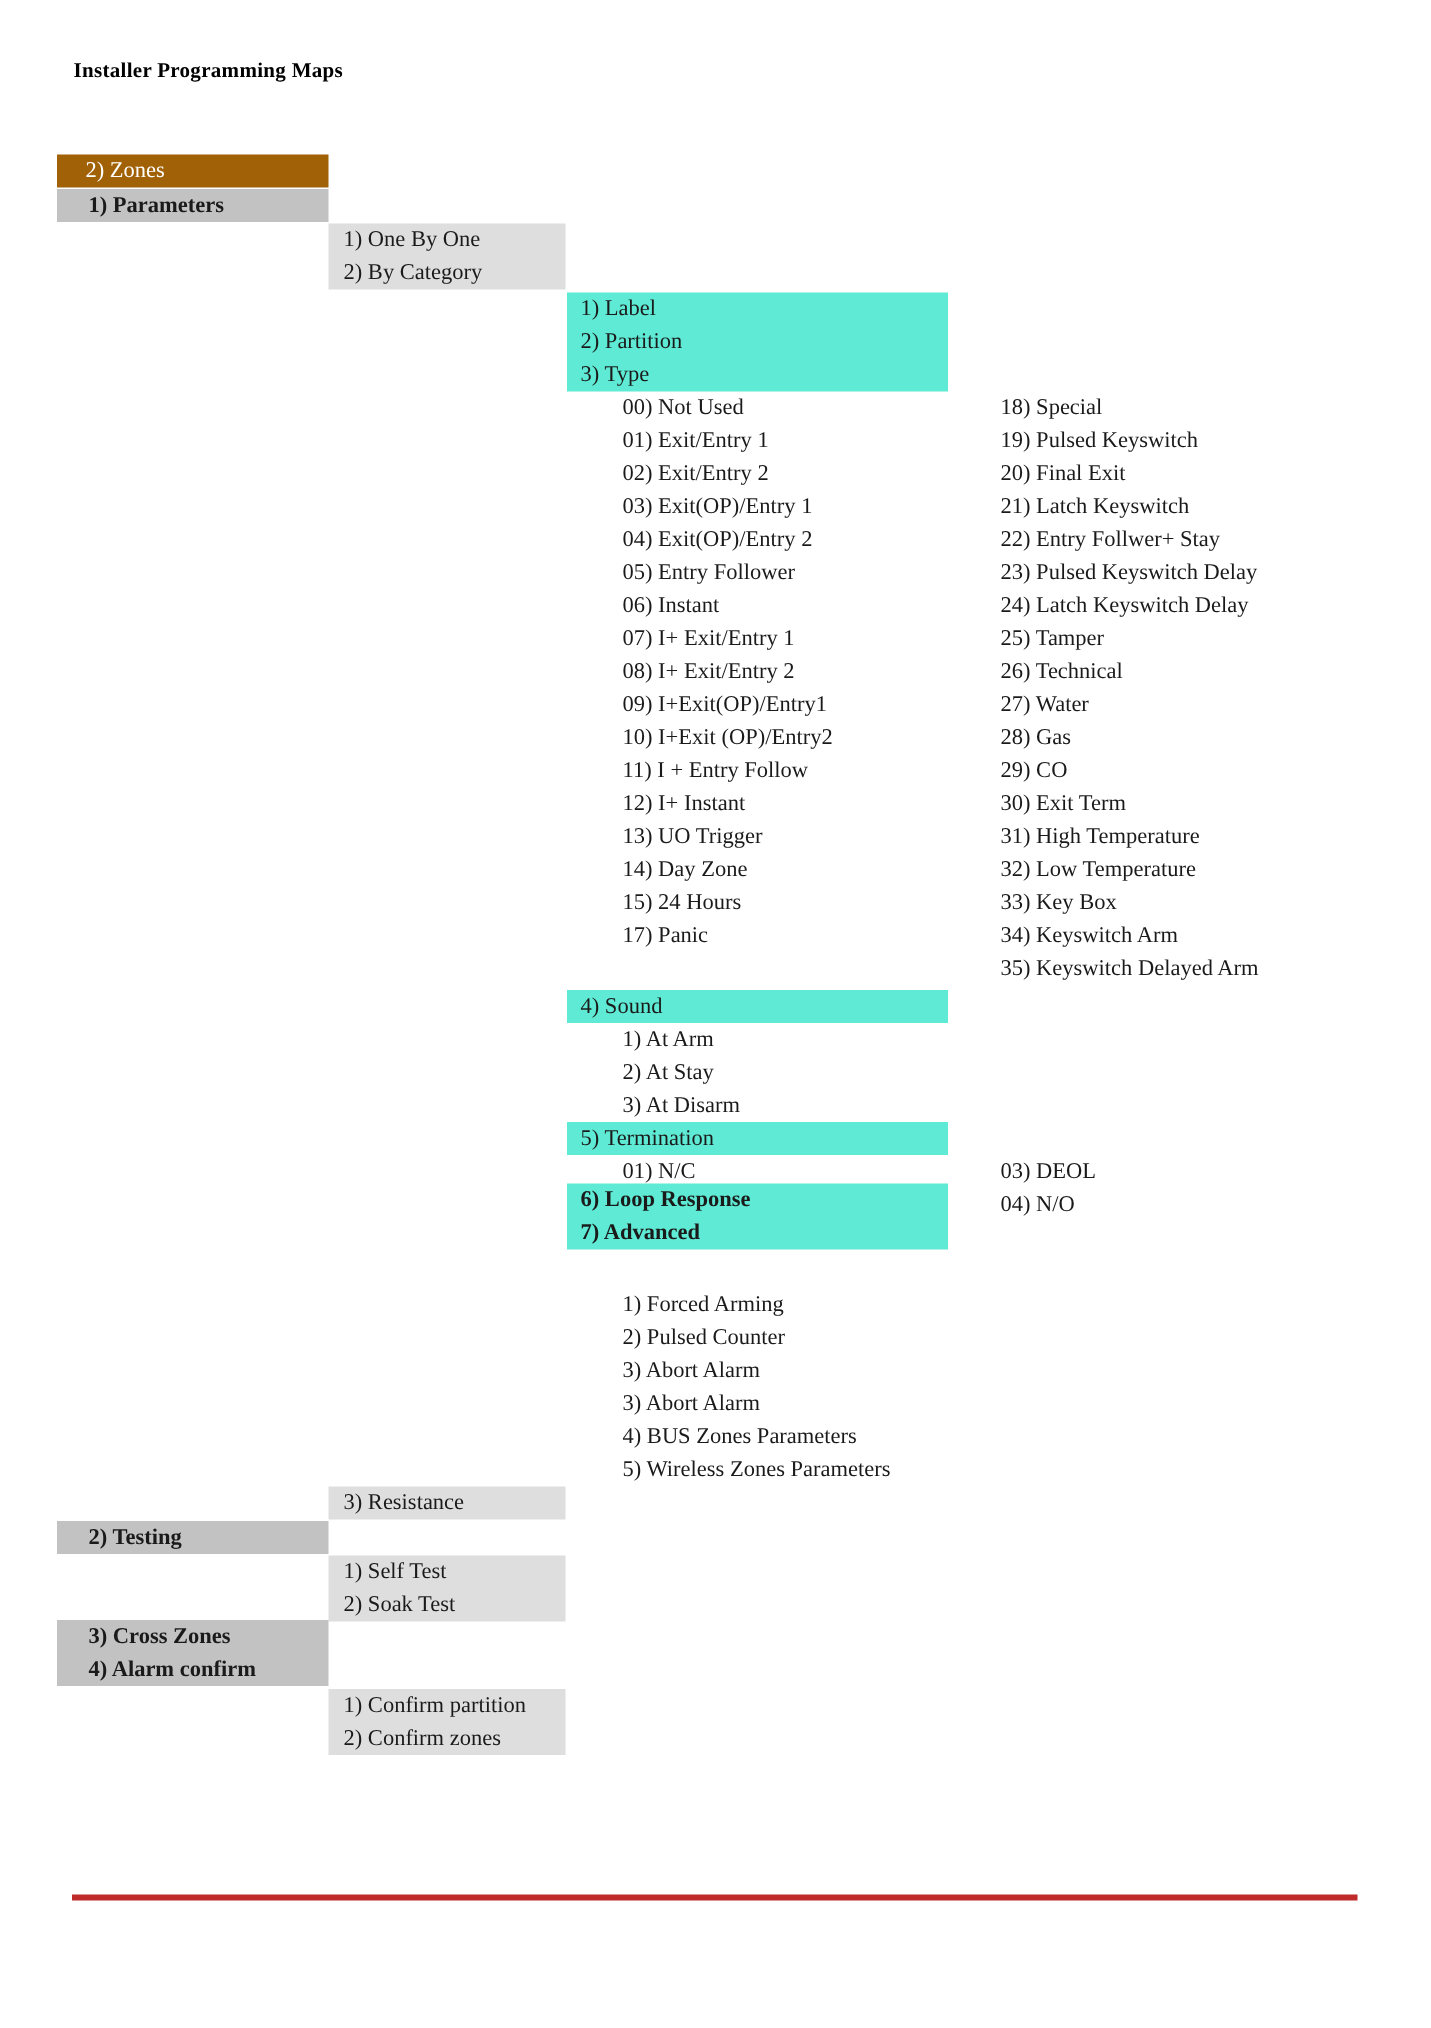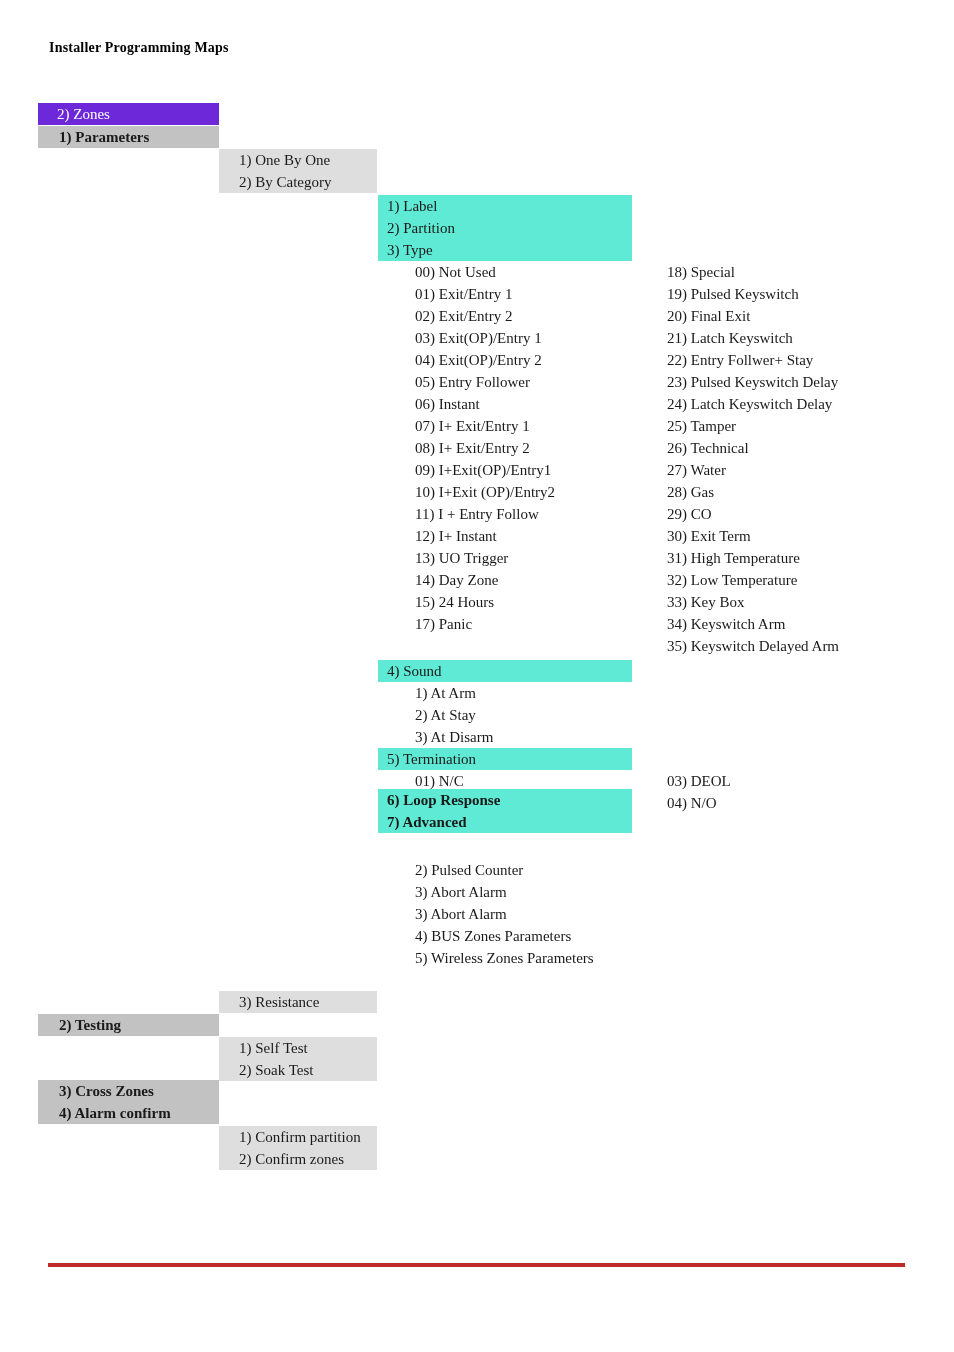--- a/index.html
+++ b/index.html
@@ -42,21 +42,21 @@
     height: 22px;
     line-height: 22px;
     font-size: 15px;
     white-space: nowrap;
   }
 
   
   .lvl1 {
     left: 38px;
     width: 181px;
-    background: #6d28d9;
+    background: #a16207;
   }
   .lvl1 .row {
     color: #ffffff;
     padding-left: 19px;
   }
 
   
   .lvl2 {
     left: 38px;
     width: 181px;
@@ -68,21 +68,21 @@
     padding-left: 21px;
   }
 
   
   .lvl3 {
     left: 219px;
     width: 158px;
     background: #dedede;
   }
   .lvl3 .row {
-    padding-left: 20px;
+    padding-left: 10px;
     color: #1a1a1a;
   }
 
   
   .lvl4 {
     left: 378px;
     width: 254px;
     background: #5eead4;
   }
   .lvl4 .row {
@@ -208,20 +208,21 @@
     <div class="row">03) DEOL</div>
     <div class="row">04) N/O</div>
   </div>
 
   <div class="blk lvl4" style="top:789px;font-weight:bold;">
     <div class="row">6) Loop Response</div>
     <div class="row">7) Advanced</div>
   </div>
 
   <div class="blk lvl4 plain" style="top:859px;">
+    <div class="row sub">1) Forced Arming</div>
     <div class="row sub">2) Pulsed Counter</div>
     <div class="row sub">3) Abort Alarm</div>
     <div class="row sub">3) Abort Alarm</div>
     <div class="row sub">4) BUS Zones Parameters</div>
     <div class="row sub">5) Wireless Zones Parameters</div>
   </div>
 
   <div class="blk lvl3" style="top:991px;">
     <div class="row">3) Resistance</div>
   </div>

